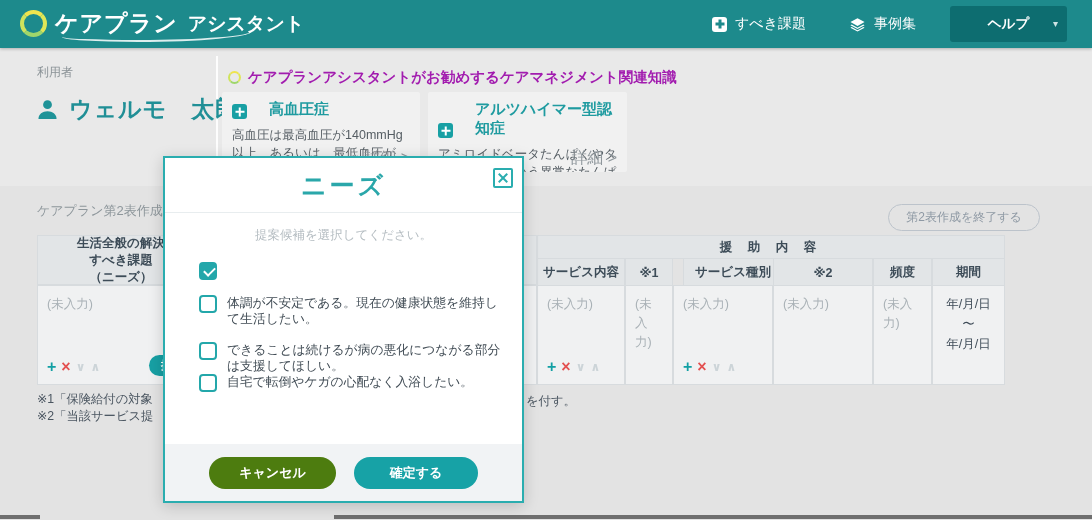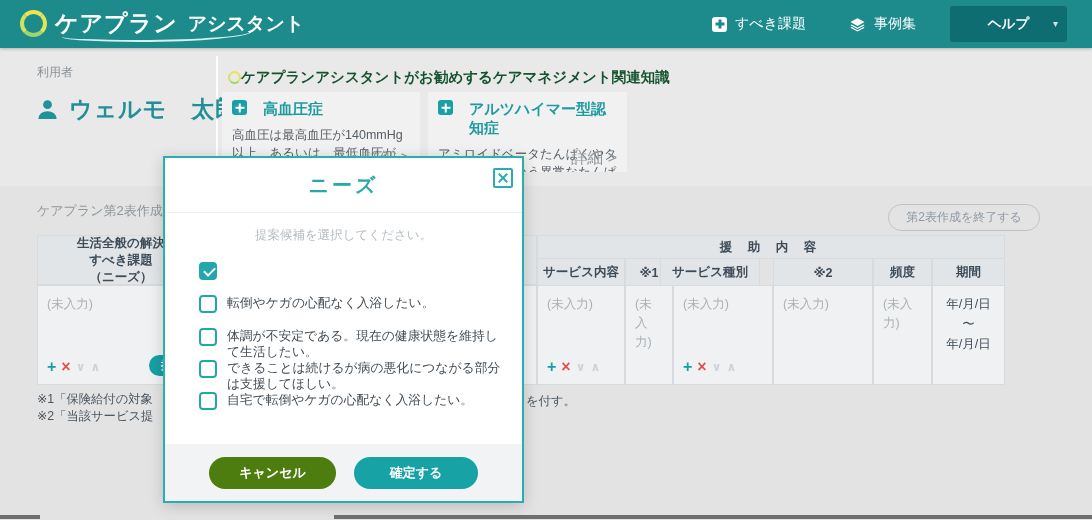--- a/index.html
+++ b/index.html
@@ -23,24 +23,24 @@
   .medbox::before { width:9px; height:3px; } .medbox::after { width:3px; height:9px; }
   .help-btn { position:absolute; left:950px; top:6px; width:117px; height:36px; background:#0d6d70; border-radius:3px; color:#fff; font-size:13.5px; font-weight:bold; display:flex; align-items:center; justify-content:center; cursor:pointer; }
   .help-caret { position:absolute; right:9px; top:12px; font-size:10px; color:#cfe3e4; }
 
   
   .subheader { position:absolute; left:0; top:48px; width:1092px; height:138px; background:#e9e9e9; }
   .vdivider { position:absolute; left:216px; top:56px; width:2px; height:126px; background:#fdfdfd; }
   .user-label { position:absolute; left:37px; top:64px; font-size:12px; color:#8a9296; }
   .user-row { position:absolute; left:36px; top:94px; display:flex; align-items:center; gap:10px; }
   .user-name { font-size:23px; font-weight:bold; color:#208f96; letter-spacing:1px; }
-  .kn-heading { position:absolute; left:228px; top:68px; display:flex; align-items:center; gap:0; font-size:14.5px; font-weight:bold; color:#14532d; }
+  .kn-heading { position:absolute; left:228px; top:68px; display:flex; align-items:center; gap:7px; font-size:14.5px; font-weight:bold; color:#a21caf; }
   .kcard { position:absolute; top:92px; height:80px; background:#f1f1f1; border-radius:2px; padding:8px 10px; overflow:hidden; }
   .kcard1 { left:222px; width:198px; } .kcard2 { left:428px; width:199px; }
-  .kcard-title { display:flex; align-items:flex-start; gap:16px; font-size:15px; font-weight:bold; color:#1f9ba0; margin-bottom:7px; }
+  .kcard-title { display:flex; align-items:flex-end; gap:22px; font-size:15px; font-weight:bold; color:#1f9ba0; margin-bottom:7px; }
   .plusbox { width:15px; height:15px; background:#18a0a4; border-radius:3px; position:relative; flex-shrink:0; }
   .plusbox::before, .plusbox::after { content:""; position:absolute; background:#fff; left:50%; top:50%; transform:translate(-50%,-50%); }
   .plusbox::before { width:9px; height:2.5px; } .plusbox::after { width:2.5px; height:9px; }
   .kcard-body { font-size:12.5px; color:#555d63; line-height:18px; max-height:36px; overflow:hidden; }
   .kcard-detail { position:absolute; right:10px; bottom:3px; font-size:16px; color:#8f979c; cursor:pointer; }
 
   
   .ws-title { position:absolute; left:37px; top:202px; font-size:13px; color:#8d969b; }
   .finish-btn { position:absolute; left:888px; top:204px; width:152px; height:27px; border:1px solid #bcc3cb; border-radius:14px; font-size:12px; color:#8e99a4; display:flex; align-items:center; justify-content:center; background:transparent; cursor:pointer; }
   .cell { position:absolute; border:1px solid #d7dbde; background:#f0f1f2; }
@@ -55,21 +55,21 @@
   .ic.del { color:#e35050; font-size:16px; }
   .ic.chev { color:#ccd4d8; font-size:12px; }
   .suggest-btn { position:absolute; right:8px; bottom:8px; width:47px; height:21px; background:#17a0a4; color:#fff; border:none; border-radius:11px; font-size:11.5px; font-weight:bold; cursor:pointer; }
   .period-cell { display:flex; align-items:flex-start; justify-content:center; font-size:12.5px; color:#3f4c58; text-align:center; line-height:20px; padding-top:8px; }
   .note { position:absolute; font-size:12.3px; color:#4a5560; }
   .scroll-seg { position:absolute; top:515px; height:4px; background:#6f6f6f; }
 
   
   .modal { position:absolute; left:163px; top:156px; width:361px; height:347px; background:#fff; border:2px solid #2aadaf; box-shadow:0 3px 14px rgba(0,0,0,.18); z-index:20; }
   .modal-head { position:relative; height:55px; border-bottom:1px solid #e8edef; display:flex; align-items:center; justify-content:center; }
-  .modal-title { font-size:20px; font-weight:bold; color:#2aa7aa; letter-spacing:3px; }
+  .modal-title { font-size:25px; font-weight:bold; color:#2aa7aa; letter-spacing:3px; }
   .modal-close { position:absolute; right:9px; top:10px; width:20px; height:20px; border:2px solid #2aadaf; border-radius:2px; cursor:pointer; }
   .modal-close::before, .modal-close::after { content:""; position:absolute; left:50%; top:50%; width:12px; height:2px; background:#2aadaf; }
   .modal-close::before { transform:translate(-50%,-50%) rotate(45deg); }
   .modal-close::after { transform:translate(-50%,-50%) rotate(-45deg); }
   .modal-hint { margin-top:14px; text-align:center; font-size:12.5px; color:#b4bcc1; }
   .needs-list { margin-top:18px; padding-left:34px; }
   .need-row { display:flex; gap:10px; margin-bottom:15px; cursor:pointer; }
   .need-row:nth-child(n+3) { margin-bottom:0; }
   .cb { width:18px; height:18px; border:2px solid #23a7aa; border-radius:4px; background:#fff; position:relative; flex-shrink:0; cursor:pointer; }
   .cb.checked { background:#23a7aa; }
@@ -146,21 +146,21 @@
   <div class="ws-title">ケアプラン第2表作成</div>
   <button class="finish-btn">第2表作成を終了する</button>
 
   <div class="cell hd pre" style="left:37px;top:235px;width:168px;height:50px;">生活全般の解決
 すべき課題
 （ニーズ）</div>
   <div class="cell hd" style="left:205px;top:235px;width:332px;height:50px;"></div>
   <div class="cell hd group-hd" style="left:537px;top:235px;width:468px;height:24px;">援 助 内 容</div>
   <div class="cell hd" style="left:537px;top:258px;width:88px;height:28px;text-align:center;">サービス内容</div>
   <div class="cell hd" style="left:625px;top:258px;width:48px;height:28px;">※1</div>
-  <div class="cell hd" style="left:660px;top:258px;width:100px;height:28px;">サービス種別</div>
+  <div class="cell hd" style="left:683px;top:258px;width:100px;height:28px;">サービス種別</div>
   <div class="cell hd" style="left:773px;top:258px;width:100px;height:28px;">※2</div>
   <div class="cell hd" style="left:873px;top:258px;width:59px;height:28px;">頻度</div>
   <div class="cell hd" style="left:932px;top:258px;width:73px;height:28px;">期間</div>
 
   <div class="cell body" style="left:37px;top:285px;width:168px;height:100px;">
     <span class="ph">(未入力)</span>
     <span class="ctrls">
       <span class="ic add">+</span>
       <span class="ic del">×</span>
       <span class="ic chev">∨</span>
@@ -212,24 +212,20 @@
       <span class="modal-title">ニーズ</span>
       <span class="modal-close"></span>
     </div>
     <div class="modal-hint">提案候補を選択してください。</div>
     <div class="needs-list">
         <div class="need-row">
     <span class="cb checked"></span>
   </div>
         <div class="need-row">
     <span class="cb"></span>
-    <span class="need-label">転倒やケガの心配なく入浴したい。</span>
-  </div>
-        <div class="need-row">
-    <span class="cb"></span>
     <span class="need-label">体調が不安定である。現在の健康状態を維持して生活したい。</span>
   </div>
         <div class="need-row">
     <span class="cb"></span>
     <span class="need-label">できることは続けるが病の悪化につながる部分は支援してほしい。</span>
   </div>
         <div class="need-row">
     <span class="cb"></span>
     <span class="need-label">自宅で転倒やケガの心配なく入浴したい。</span>
   </div>

